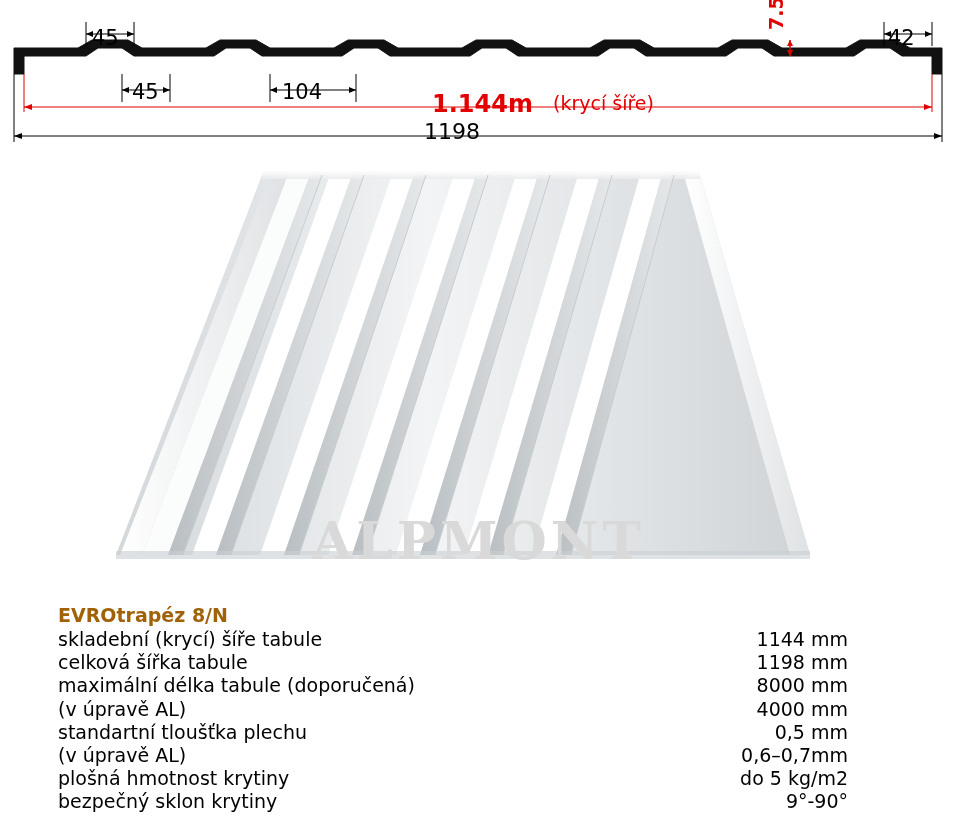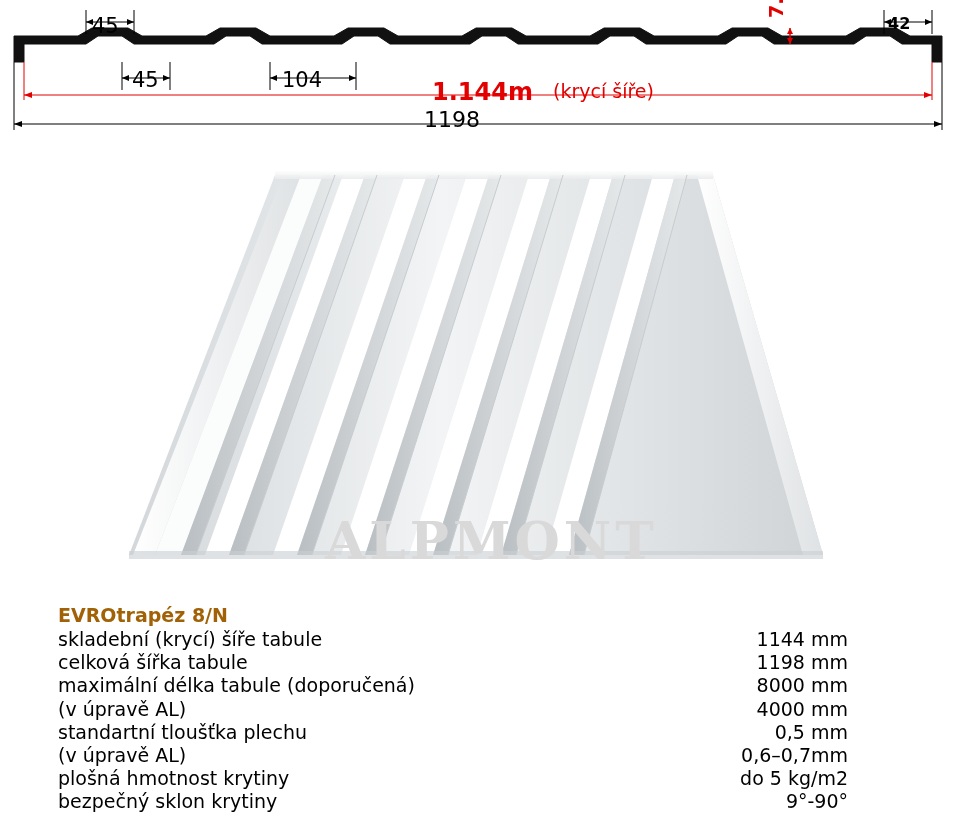--- a/index.html
+++ b/index.html
@@ -5,49 +5,49 @@
   html,body{margin:0;padding:0;}
   body{
     width:957px;height:820px;
     background:#ffffff;
     font-family:"DejaVu Sans", sans-serif;
     position:relative;
     overflow:hidden;
   }
   
   #drawing{
-    position:absolute;left:0;top:0;width:942px;height:150px;
+    position:absolute;left:0;top:12px;width:942px;height:150px;
   }
   .dim-label{
     position:absolute;
     font-family:"DejaVu Sans", sans-serif;
     color:#000;
     white-space:nowrap;
   }
   .dim-45a{left:92px;top:14px;font-size:21px;}
   .dim-45b{left:132px;top:68px;font-size:21px;}
   .dim-104{left:282px;top:68px;font-size:21px;}
-  .dim-42{left:888px;top:14px;font-size:16px;font-weight:bold;}
+  .dim-42{left:888px;top:14px;font-size:21px;}
   .dim-75{
     left:765px;top:18px;font-size:19px;font-weight:bold;color:#e20000;
     transform:rotate(-90deg);transform-origin:left top;
   }
   .dim-cover{
     left:424px;top:78px;font-size:24px;font-weight:bold;color:#e20000;margin-left:8px;
   }
   .dim-cover-note{
     left:553px;top:80px;font-size:19px;color:#e20000;font-weight:normal;
   }
   .dim-total{
     left:424px;top:107px;font-size:22px;color:#000;
   }
 
   
   #photo{
-    position:absolute;left:13px;top:155px;width:855px;height:440px;
+    position:absolute;left:0;top:155px;width:855px;height:440px;
   }
   .watermark{
     position:absolute;
     left:0;top:355px;width:957px;
     text-align:center;
     font-family:"DejaVu Serif", serif;
     font-size:52px;
     letter-spacing:4px;
     color:#d9d9d9;
     font-weight:bold;

